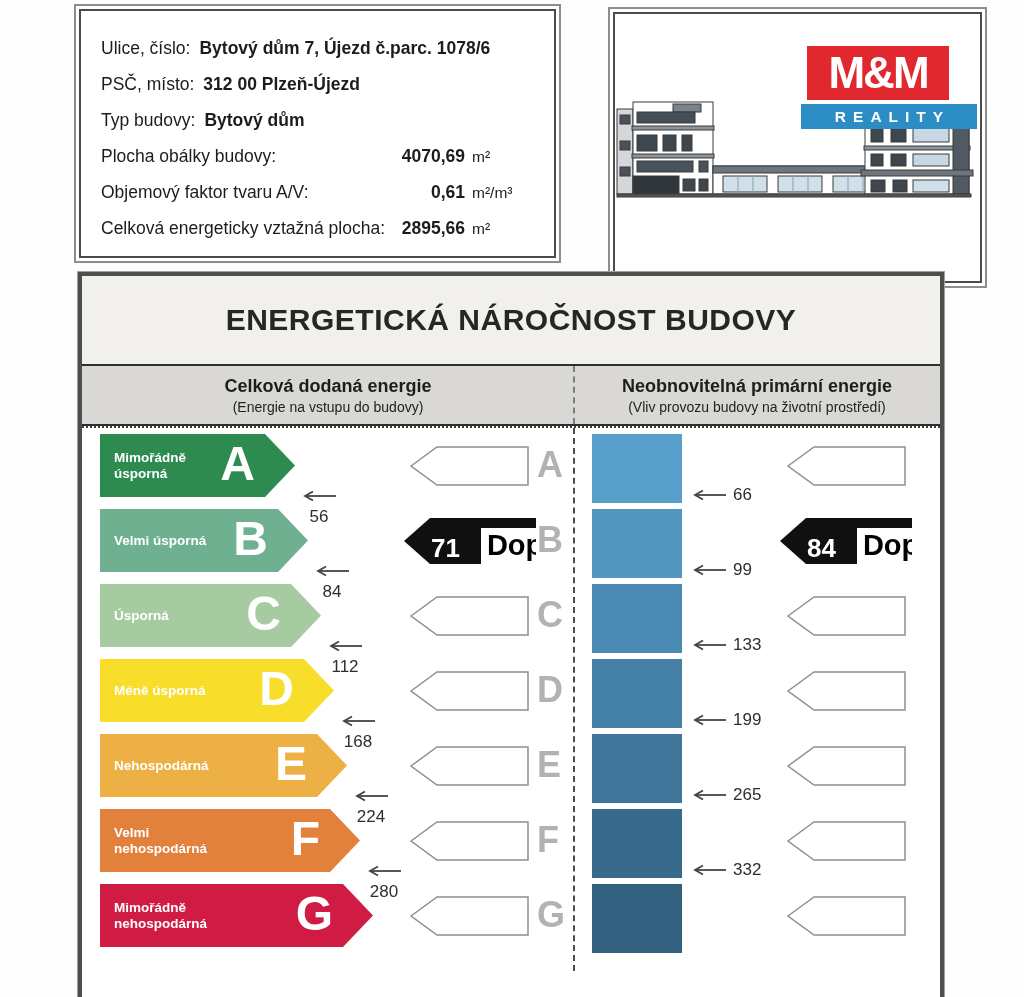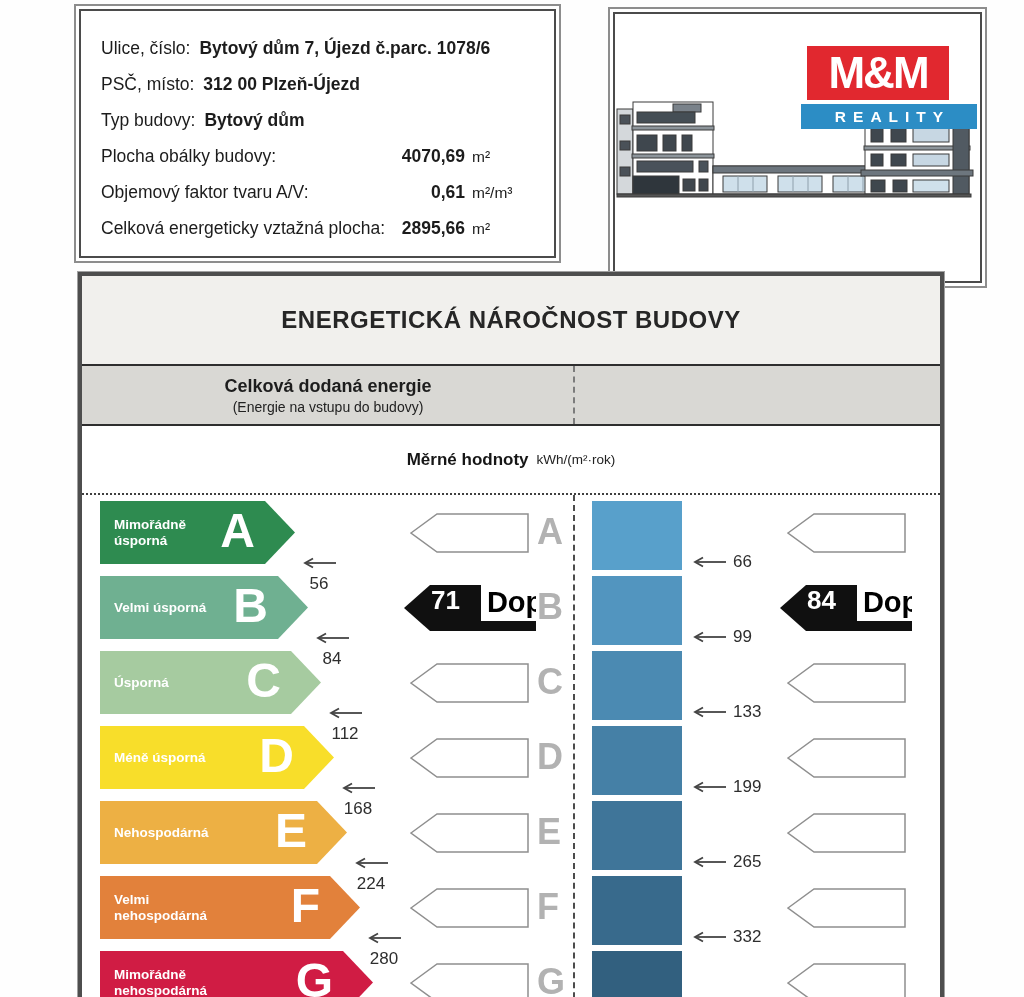--- a/index.html
+++ b/index.html
@@ -27,21 +27,21 @@
               display:flex; align-items:center; justify-content:center; }
   .logo-red span { color:#fff; font-size:44px; font-weight:bold; letter-spacing:-2px; }
   .logo-blue { position:absolute; left:186px; top:90px; width:176px; height:25px;
                display:flex; align-items:center; justify-content:center; }
   .logo-blue span { color:#fff; font-size:15.5px; font-weight:bold; letter-spacing:7px; padding-left:7px; }
 
   
   .cert-box { position:absolute; left:78px; top:272px; width:866px; height:762px;
               background:#ffffff; border:4px solid #4e4e4e; box-shadow:0 0 0 1px #a0a0a0; }
   .cert-title { height:88px; background:#f1f0ed; display:flex; align-items:center; justify-content:center;
-                font-size:24px; font-weight:bold; letter-spacing:0.5px; color:#262626; }
+                font-size:30px; font-weight:bold; letter-spacing:0.5px; color:#262626; }
   .col-heads { position:relative; height:62px; background:#d9d8d4;
                border-top:2px solid #2e2e2e; border-bottom:2px solid #2e2e2e;
                display:flex; }
   .col-head { display:flex; flex-direction:column; align-items:center; justify-content:center; }
   .col-head.left { width:492px; }
   .col-head.right { flex:1; }
   .col-head .t { font-size:18px; font-weight:bold; color:#1d1d1d; }
   .col-head .s { font-size:14px; color:#222; margin-top:2px; }
   .hdr-divider { position:absolute; left:491px; top:0; height:100%; border-left:2px dashed #7c7c7c; }
 
@@ -75,21 +75,21 @@
   .th-r { left:98px; }
 
   
   .warrow { position:absolute; top:11px; }
   .scale.left-scale .warrow { left:310px; }
   .scale.right-scale .warrow { left:195px; }
 
   
   .barrow { position:absolute; top:9px; width:132px; height:46px; background:#101010;
             clip-path:polygon(0 50%, 26px 0, 100% 0, 100% 100%, 26px 100%);
-            display:flex; align-items:flex-start;gap:16px; }
+            display:flex; align-items:flex-end;gap:16px; }
   .scale.left-scale .barrow { left:304px; }
   .scale.right-scale .barrow { left:188px; }
   .ival { color:#fff; font-size:26px; font-weight:bold; margin-left:27px; }
   .dopbox { background:#fff; color:#000; font-size:29px; font-weight:bold;
             padding:1px 6px 2px 6px; margin-left:5px; margin-right:4px; }
 
   .ghost { position:absolute; left:437px; top:10px; font-size:36px; font-weight:bold; color:#b2b2b2; }
 
   
   .bbar { position:absolute; left:0; top:0; width:90px; height:69px; }
@@ -192,27 +192,27 @@
   </div>
 
   <div class="cert-box">
     <div class="cert-title">ENERGETICKÁ NÁROČNOST BUDOVY</div>
 
     <div class="col-heads">
       <div class="col-head left">
         <div class="t">Celková dodaná energie</div>
         <div class="s">(Energie na vstupu do budovy)</div>
       </div>
+      <div class="col-head right">
+        <div class="t">Neobnovitelná primární energie</div>
+        <div class="s">(Vliv provozu budovy na životní prostředí)</div>
+      </div>
       <div class="hdr-divider"></div>
     </div>
 
-    <div class="units-row">
-      <span class="units-label">Měrné hodnoty</span>
-      <span class="units-value">kWh/(m²·rok)</span>
-    </div>
 
     <div class="chart">
       <div class="chart-divider"></div>
 
       <div class="scale left-scale">
 
         <div class="lrow">
           <div class="carrow w0" style="background-color: rgb(46, 139, 80);">
             <span class="clabel">Mimořádně úsporná</span>
             <span class="cletter">A</span>

